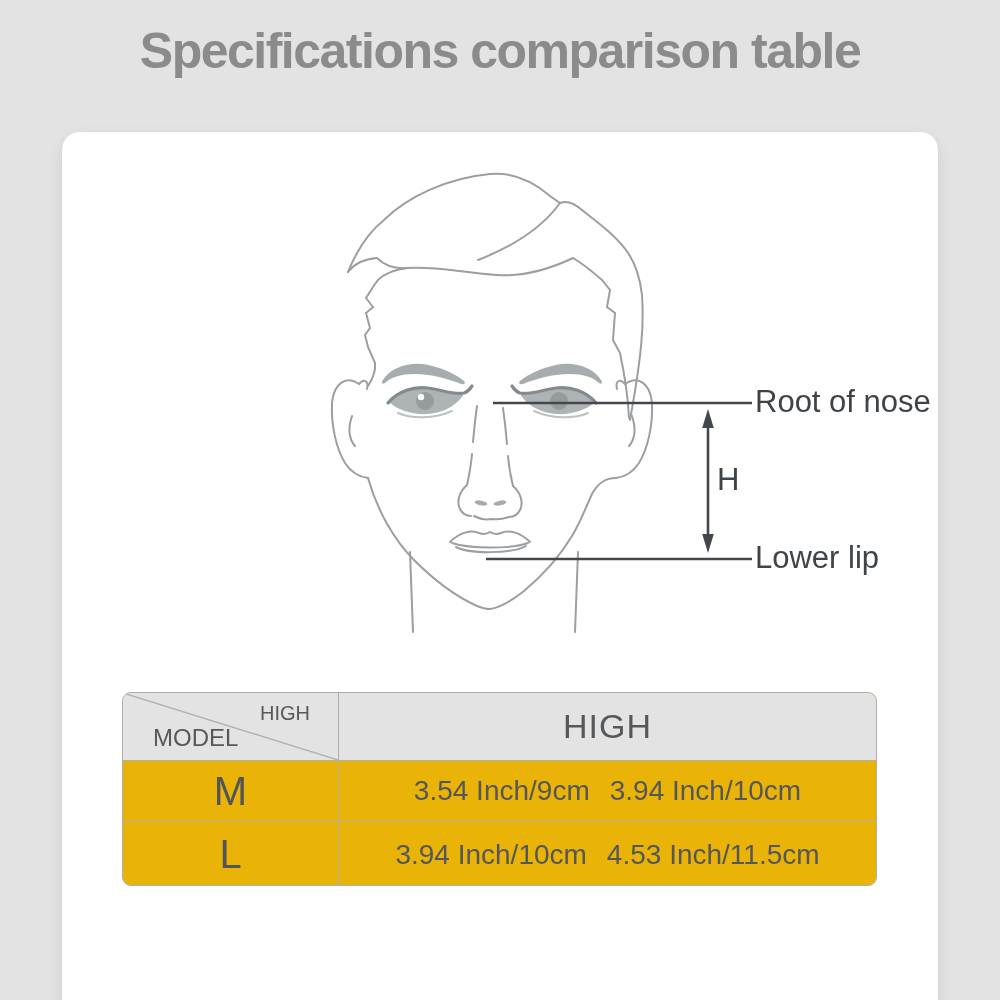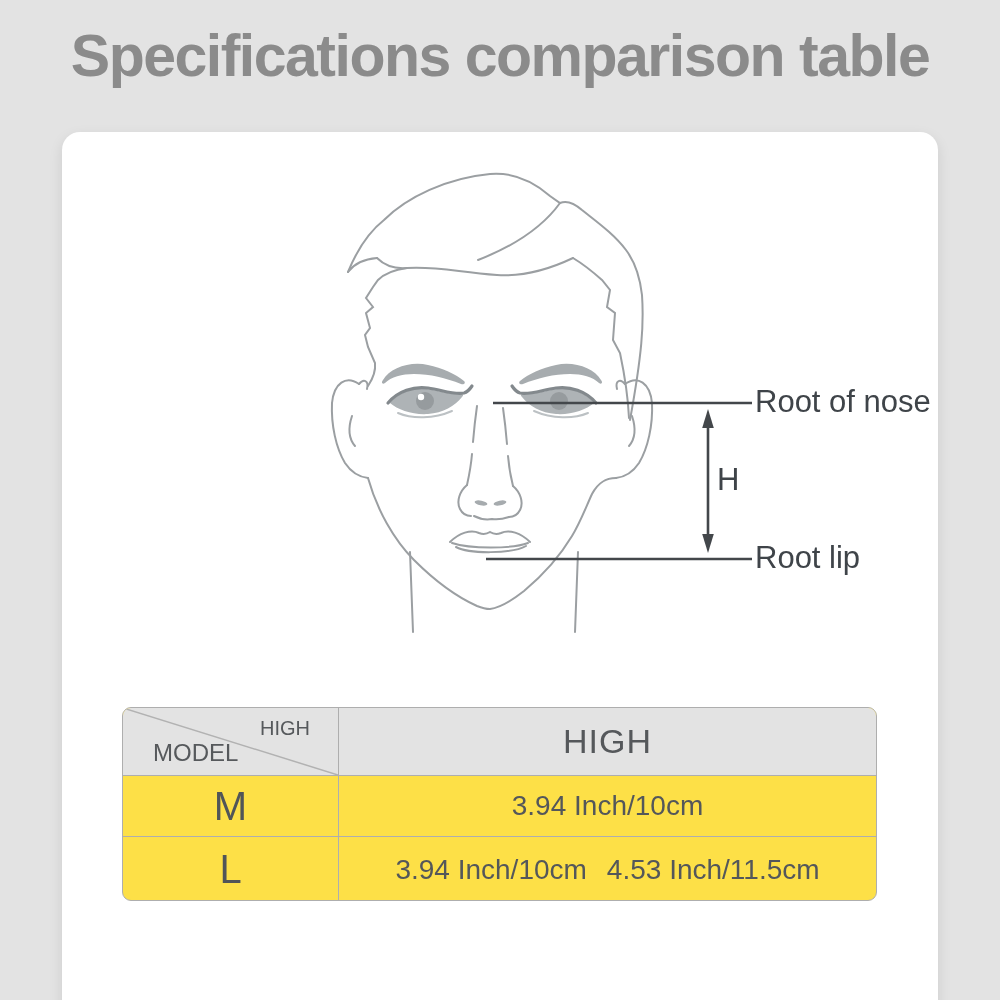--- a/index.html
+++ b/index.html
@@ -3,41 +3,41 @@
 <meta charset="utf-8">
 <style>
   html,body{margin:0;padding:0;}
   body{
     width:1000px;height:1000px;position:relative;overflow:hidden;
     background:#e3e3e3;
     font-family:"Liberation Sans", sans-serif;
   }
   .page-title{
     position:absolute;top:22px;left:0;right:0;margin:0;
-    text-align:center;font-size:59px;font-weight:700;letter-spacing:-1.5px;
+    text-align:center;font-size:50px;font-weight:700;letter-spacing:-1.5px;
     color:#8b8b8b;
   }
   .card{
     position:absolute;left:62px;top:132px;width:876px;height:998px;
     background:#ffffff;border-radius:18px;
     box-shadow:0 5px 14px rgba(0,0,0,0.10);
   }
   .face-svg{position:absolute;left:0;top:0;width:876px;height:798px;}
   .anno-label{
     position:absolute;color:#3f4449;font-size:31px;line-height:36px;white-space:nowrap;
   }
   .lbl-root{left:693px;top:252px;}
   .lbl-lower{left:693px;top:408px;}
   .lbl-h{left:655px;top:330px;}
   
   .spec-table{
     position:absolute;left:60px;top:560px;width:755px;height:194px;
     display:grid;grid-template-columns:215px 1fr;grid-template-rows:67px 61px 66px;
     border:1px solid #aeaeae;border-radius:9px;overflow:hidden;
-    box-sizing:border-box;background:#fde047;color:#54575a;margin-top:15px;
+    box-sizing:border-box;background:#eab308;color:#54575a;
   }
   .cell{position:relative;display:flex;align-items:center;justify-content:center;box-sizing:border-box;}
   .col2{border-left:1px solid #aeaeae;}
   .rowline{border-top:1px solid #aeaeae;}
   .hdr{background:#e3e3e3;}
   .corner .diag{position:absolute;inset:0;width:100%;height:100%;}
   .corner-high{position:absolute;top:9px;right:28px;font-size:20px;color:#56595c;}
   .corner-model{position:absolute;bottom:8px;left:30px;font-size:24px;color:#56595c;}
   .header-high{font-size:34px;color:#55585b;letter-spacing:1px;}
   .model-cell{font-size:40px;color:#515558;font-weight:500;}
@@ -113,36 +113,37 @@
       <line x1="431" y1="271" x2="690" y2="271" stroke="#43474b" stroke-width="2.6"></line>
       <line x1="424" y1="427" x2="690" y2="427" stroke="#43474b" stroke-width="2.6"></line>
       <line x1="646" y1="294" x2="646" y2="404" stroke="#43474b" stroke-width="2.6"></line>
       <polygon points="646,277 640.2,296 651.8,296" fill="#43474b"></polygon>
       <polygon points="646,421 640.2,402 651.8,402" fill="#43474b"></polygon>
     </g>
   </svg>
 
   <div class="anno-label lbl-root">Root of nose</div>
   <div class="anno-label lbl-h">H</div>
-  <div class="anno-label lbl-lower">Root lip</div>
+  <div class="anno-label lbl-lower">Lower lip</div>
 
   <div class="spec-table">
     <div class="cell hdr corner">
       <svg class="diag" viewBox="0 0 100 100" preserveAspectRatio="none">
         <line x1="0" y1="0" x2="100" y2="100" stroke="#b2b2b2" stroke-width="1.5" vector-effect="non-scaling-stroke"></line>
       </svg>
       <span class="corner-high">HIGH</span>
       <span class="corner-model">MODEL</span>
     </div>
     <div class="cell hdr col2 header-high">
       <span>HIGH</span>
     </div>
 
     <div class="cell rowline model-cell">M</div>
     <div class="cell rowline col2 values-cell">
+      <span>3.54 Inch/9cm</span>
       <span>3.94 Inch/10cm</span>
     </div>
 
     <div class="cell rowline model-cell">L</div>
     <div class="cell rowline col2 values-cell">
       <span>3.94 Inch/10cm</span>
       <span>4.53 Inch/11.5cm</span>
     </div>
   </div>
 </div>

